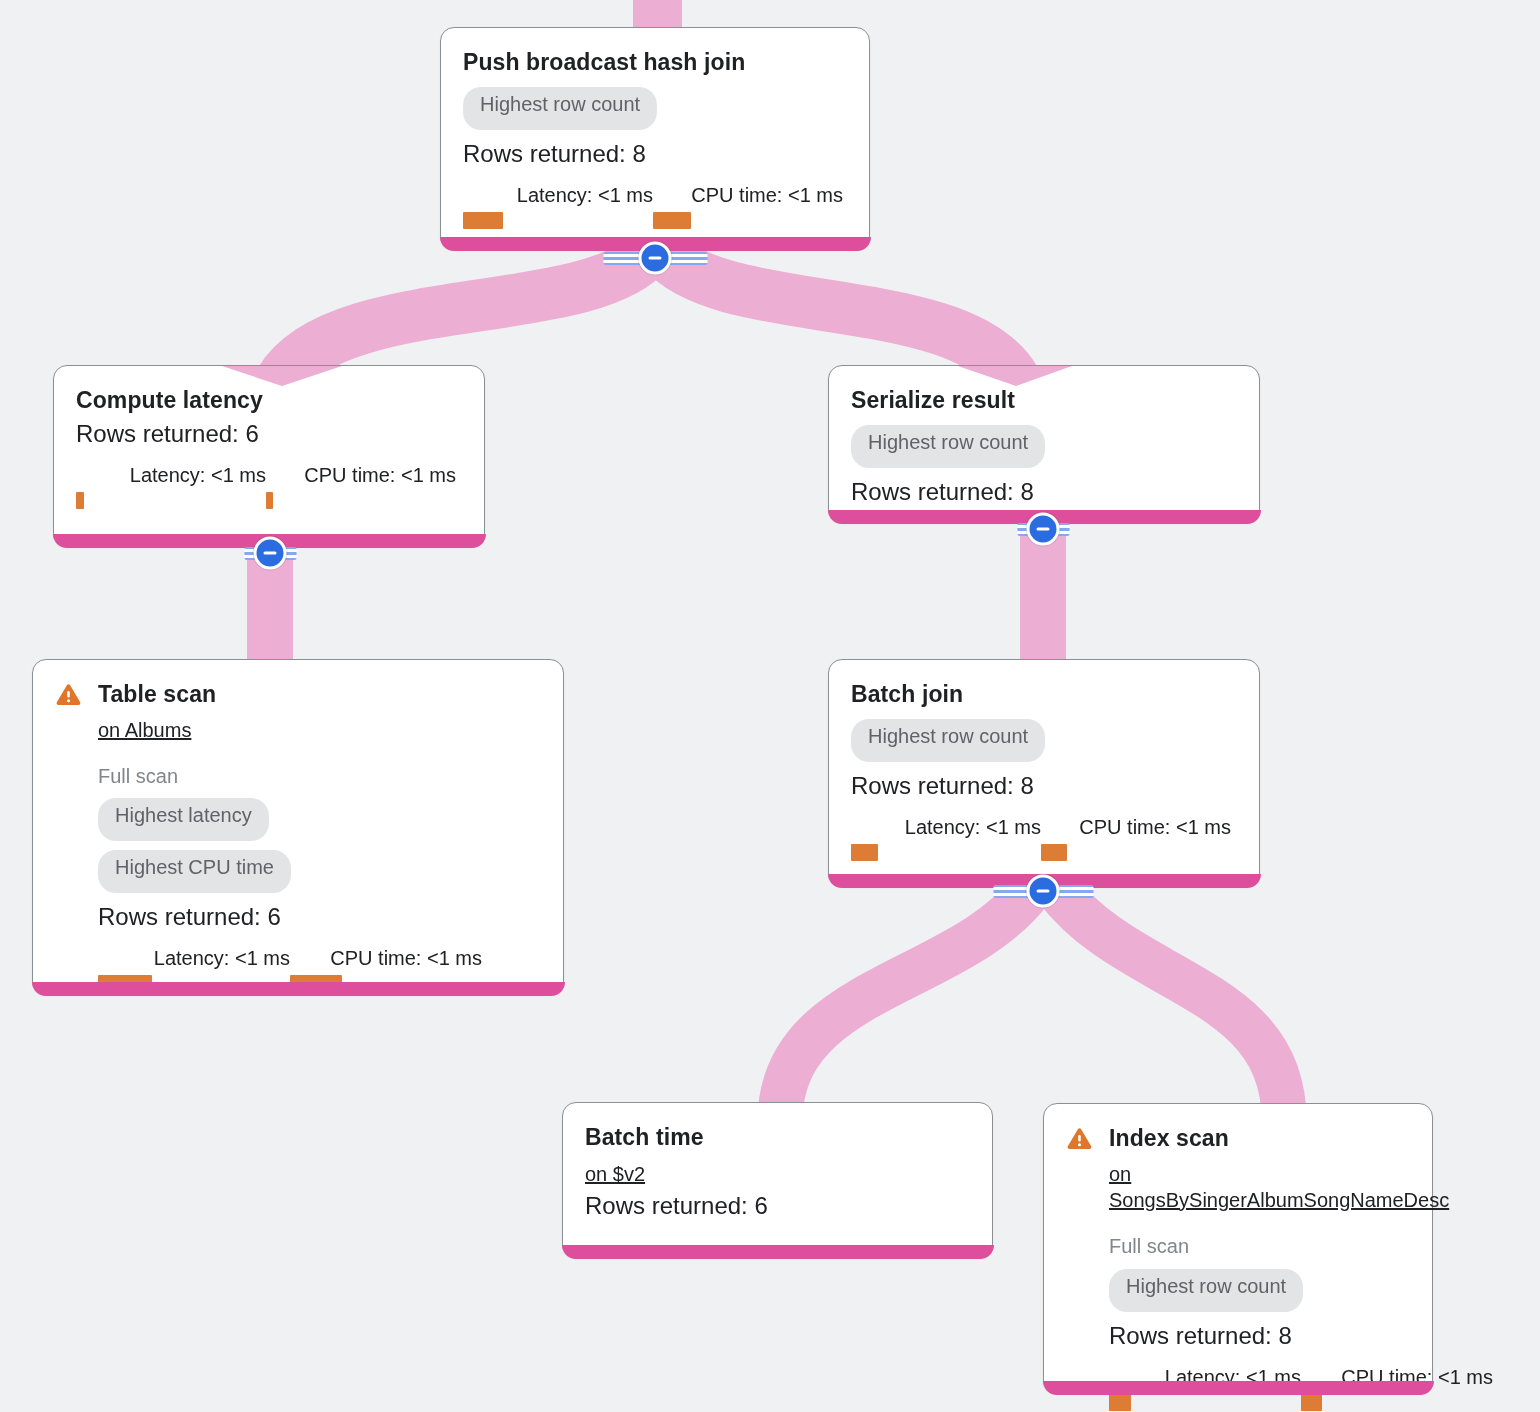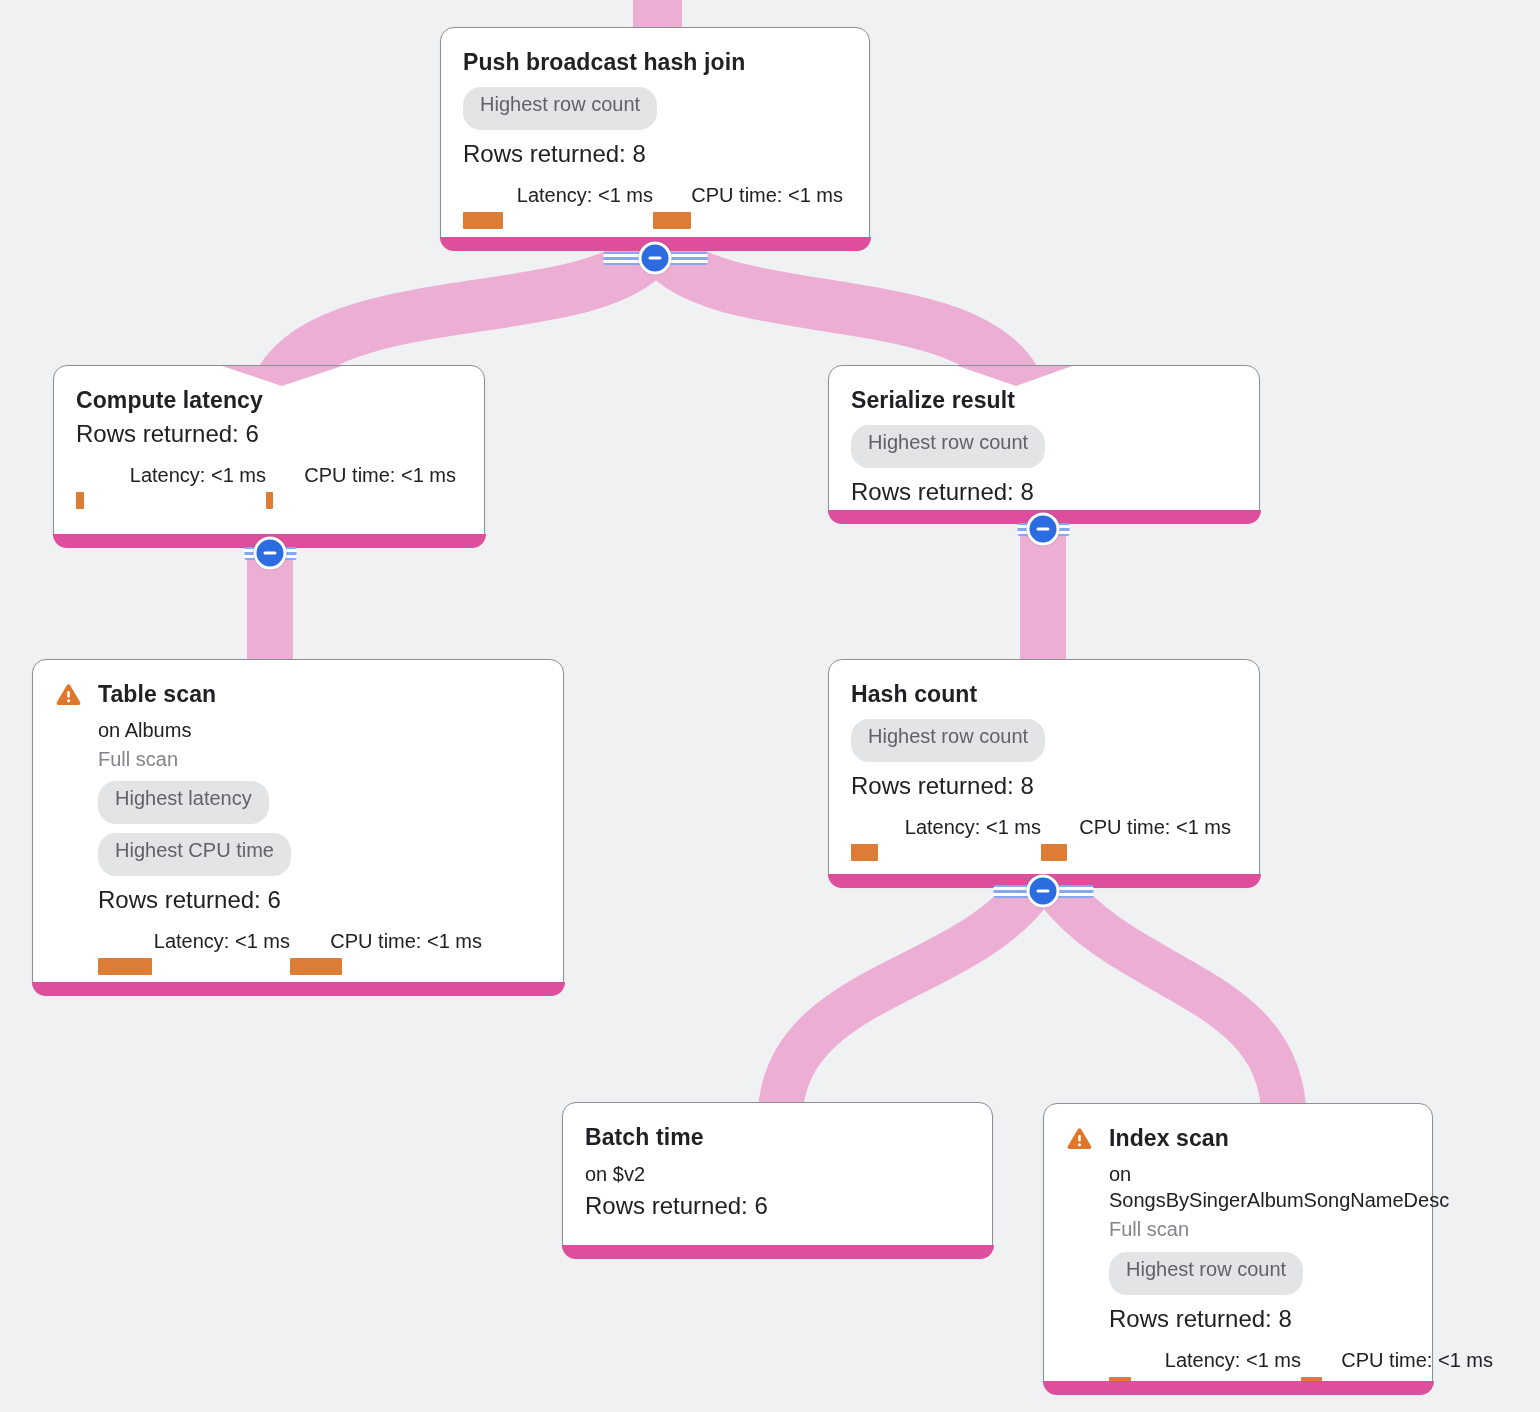--- a/index.html
+++ b/index.html
@@ -67,22 +67,22 @@
   }
   .indent{margin-left:43px;}
   .node-title{
     margin:0;
     font-size:23px;
     line-height:30px;
     font-weight:600;
     letter-spacing:.1px;
     color:var(--text-primary);
   }
-  .sub-line{font-size:20px;line-height:26px;margin-top:8px;}
-  .scan-type{font-size:20px;line-height:26px;margin-top:3px;color:var(--text-secondary);}
+  .sub-line{font-size:20px;line-height:26px;margin-top:8px;text-decoration:underline;}
+  .scan-type{font-size:20px;line-height:26px;margin-top:20px;color:var(--text-secondary);}
   .badge{
     display:inline-block;
     margin-top:10px;
     padding:5px 17px 14px 17px;
     background:var(--badge-bg);
     color:var(--badge-text);
     border-radius:18px;
     font-size:20px;
     line-height:24px;
   }
@@ -222,21 +222,21 @@
             <div class="metric-bar" style="width: 52px;"></div>
           </div>
         </div>
       </div>
     </div>
     <div class="card-bar"></div>
   </div>
 
   <div class="card" style="left:828px;top:659px;width:432px;height:228px">
     <div class="card-body">
-      <h2 class="node-title">Hash count</h2>
+      <h2 class="node-title">Batch join</h2>
       <span class="badge">Highest row count</span>
       <div class="rows-line">Rows returned: 8</div>
       <div class="metrics">
         <div class="metric">
           <div class="metric-label">Latency: &lt;1 ms</div>
           <div class="metric-bar" style="width: 27px;"></div>
         </div>
         <div class="metric">
           <div class="metric-label">CPU time: &lt;1 ms</div>
           <div class="metric-bar" style="width: 26px;"></div>

